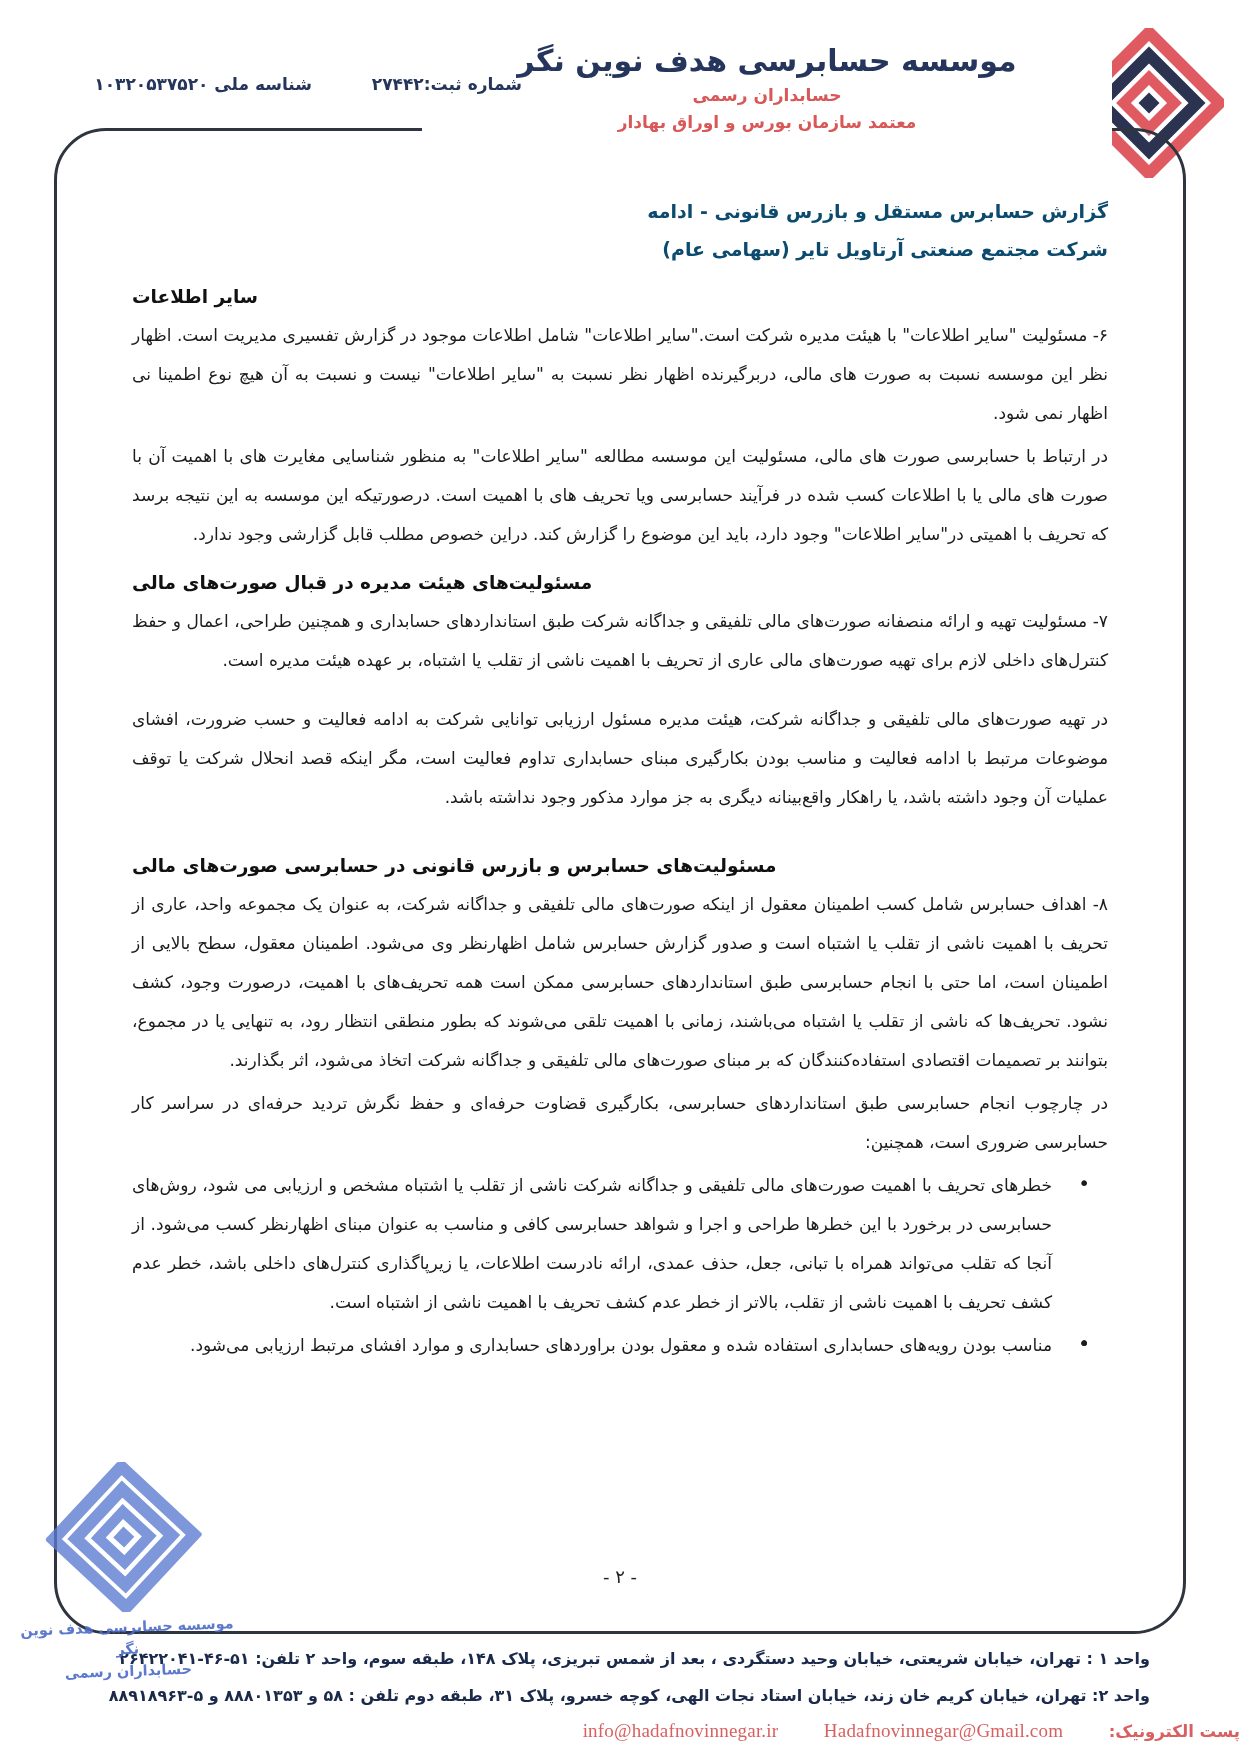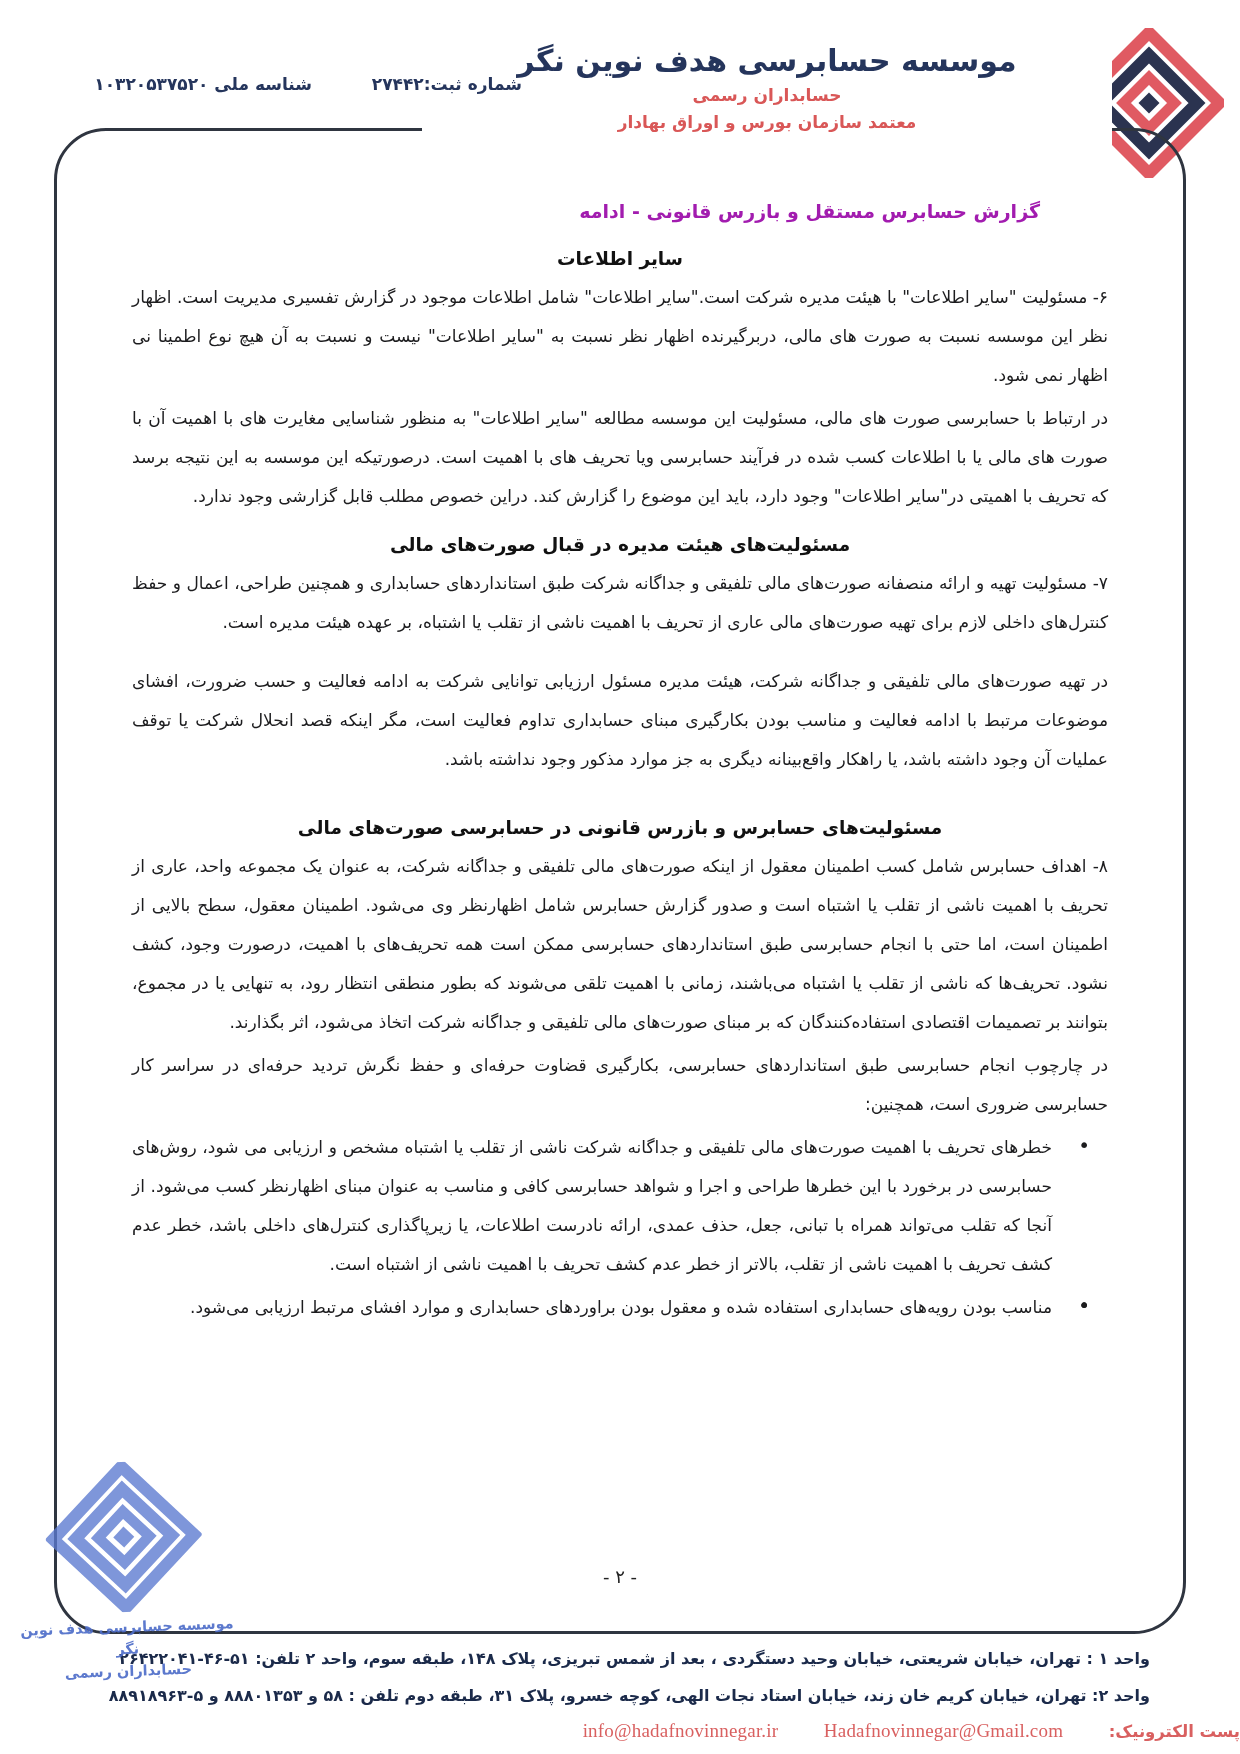--- a/index.html
+++ b/index.html
@@ -36,24 +36,24 @@
     z-index:1;
   }
 
   
   .doc-content {
     position:absolute; top:192px; right:132px; left:132px; z-index:2;
   }
   .blk { direction:rtl; }
   .blk-title {
     font-size:19px; font-weight:bold; text-align:right;
-    margin-left:4px; margin-right:68px; line-height:38px; color:#a21caf;
+    margin-left:4px; line-height:38px; color:#0c4a6e;
   }
   .blk-heading {
-    font-size:18.5px; font-weight:bold; text-align:center;
+    font-size:18.5px; font-weight:bold; text-align:left;
     line-height:38px; margin-top:10px; color:#111;
   }
   .blk-para {
     font-size:17px; line-height:39px;
     text-align:justify; text-align-last:right; margin-bottom:4px;
   }
   .blk-bullet {
     position:relative; font-size:17px; line-height:39px;
     text-align:justify; text-align-last:right;
     padding-right:56px; margin:4px 0;
@@ -114,20 +114,21 @@
   <div class="org-sub">معتمد سازمان بورس و اوراق بهادار</div>
 </div>
 
 <div class="hdr-reg reg-no">شماره ثبت:۲۷۴۴۲</div>
 <div class="hdr-reg nat-id">شناسه ملی ۱۰۳۲۰۵۳۷۵۲۰</div>
 
 <div class="frame"></div>
 
 <div class="doc-content">
     <div class="blk blk-title">گزارش حسابرس مستقل و بازرس قانونی - ادامه</div>
+    <div class="blk blk-title">شرکت مجتمع صنعتی آرتاویل تایر (سهامی عام)</div>
     <div class="blk blk-heading">سایر اطلاعات</div>
     <div class="blk blk-para">۶- مسئولیت "سایر اطلاعات" با هیئت مدیره شرکت است."سایر اطلاعات" شامل اطلاعات موجود در گزارش تفسیری مدیریت است. اظهار نظر این موسسه نسبت به صورت های مالی، دربرگیرنده اظهار نظر  نسبت به "سایر اطلاعات" نیست و نسبت به آن هیچ نوع اطمینا نی اظهار نمی شود.</div>
     <div class="blk blk-para">در ارتباط با حسابرسی صورت های مالی، مسئولیت این موسسه مطالعه "سایر اطلاعات" به منظور شناسایی مغایرت های با اهمیت آن با صورت های مالی یا با اطلاعات کسب شده در فرآیند حسابرسی ویا تحریف های با اهمیت است. درصورتیکه این موسسه به این نتیجه برسد که تحریف با اهمیتی در"سایر اطلاعات" وجود دارد، باید این موضوع را گزارش کند. دراین خصوص مطلب قابل گزارشی وجود ندارد.</div>
     <div class="blk blk-heading">مسئولیت‌های هیئت مدیره در قبال صورت‌های مالی</div>
     <div class="blk blk-para">۷- مسئولیت تهیه و ارائه منصفانه صورت‌های مالی تلفیقی و جداگانه شرکت طبق استانداردهای حسابداری و همچنین طراحی، اعمال و حفظ کنترل‌های داخلی لازم برای تهیه صورت‌های مالی عاری از تحریف با اهمیت ناشی از تقلب یا اشتباه، بر عهده هیئت مدیره است.</div>
     <div class="blk blk-gap"></div>
     <div class="blk blk-para">در تهیه صورت‌های مالی تلفیقی و جداگانه شرکت، هیئت مدیره مسئول ارزیابی توانایی شرکت به ادامه فعالیت و حسب ضرورت، افشای موضوعات مرتبط با ادامه فعالیت و مناسب بودن بکارگیری مبنای حسابداری تداوم فعالیت است، مگر اینکه قصد انحلال شرکت یا توقف عملیات آن وجود داشته باشد، یا راهکار واقع‌بینانه دیگری به جز موارد مذکور وجود نداشته باشد.</div>
     <div class="blk blk-gap"></div>
     <div class="blk blk-heading">مسئولیت‌های حسابرس و بازرس قانونی در حسابرسی صورت‌های مالی</div>
     <div class="blk blk-para">۸- اهداف حسابرس شامل کسب اطمینان معقول از اینکه صورت‌های مالی تلفیقی و جداگانه شرکت، به عنوان یک مجموعه واحد، عاری از تحریف با اهمیت ناشی از تقلب یا اشتباه است و صدور گزارش حسابرس شامل اظهارنظر وی می‌شود. اطمینان معقول، سطح بالایی از اطمینان است، اما حتی با انجام حسابرسی طبق استانداردهای حسابرسی ممکن است همه تحریف‌های با اهمیت، درصورت وجود، کشف نشود. تحریف‌ها که ناشی از تقلب یا اشتباه می‌باشند، زمانی با اهمیت تلقی می‌شوند که بطور منطقی انتظار رود، به تنهایی یا در مجموع، بتوانند بر تصمیمات اقتصادی استفاده‌کنندگان که بر مبنای صورت‌های مالی تلفیقی و جداگانه شرکت اتخاذ می‌شود، اثر بگذارند.</div>

